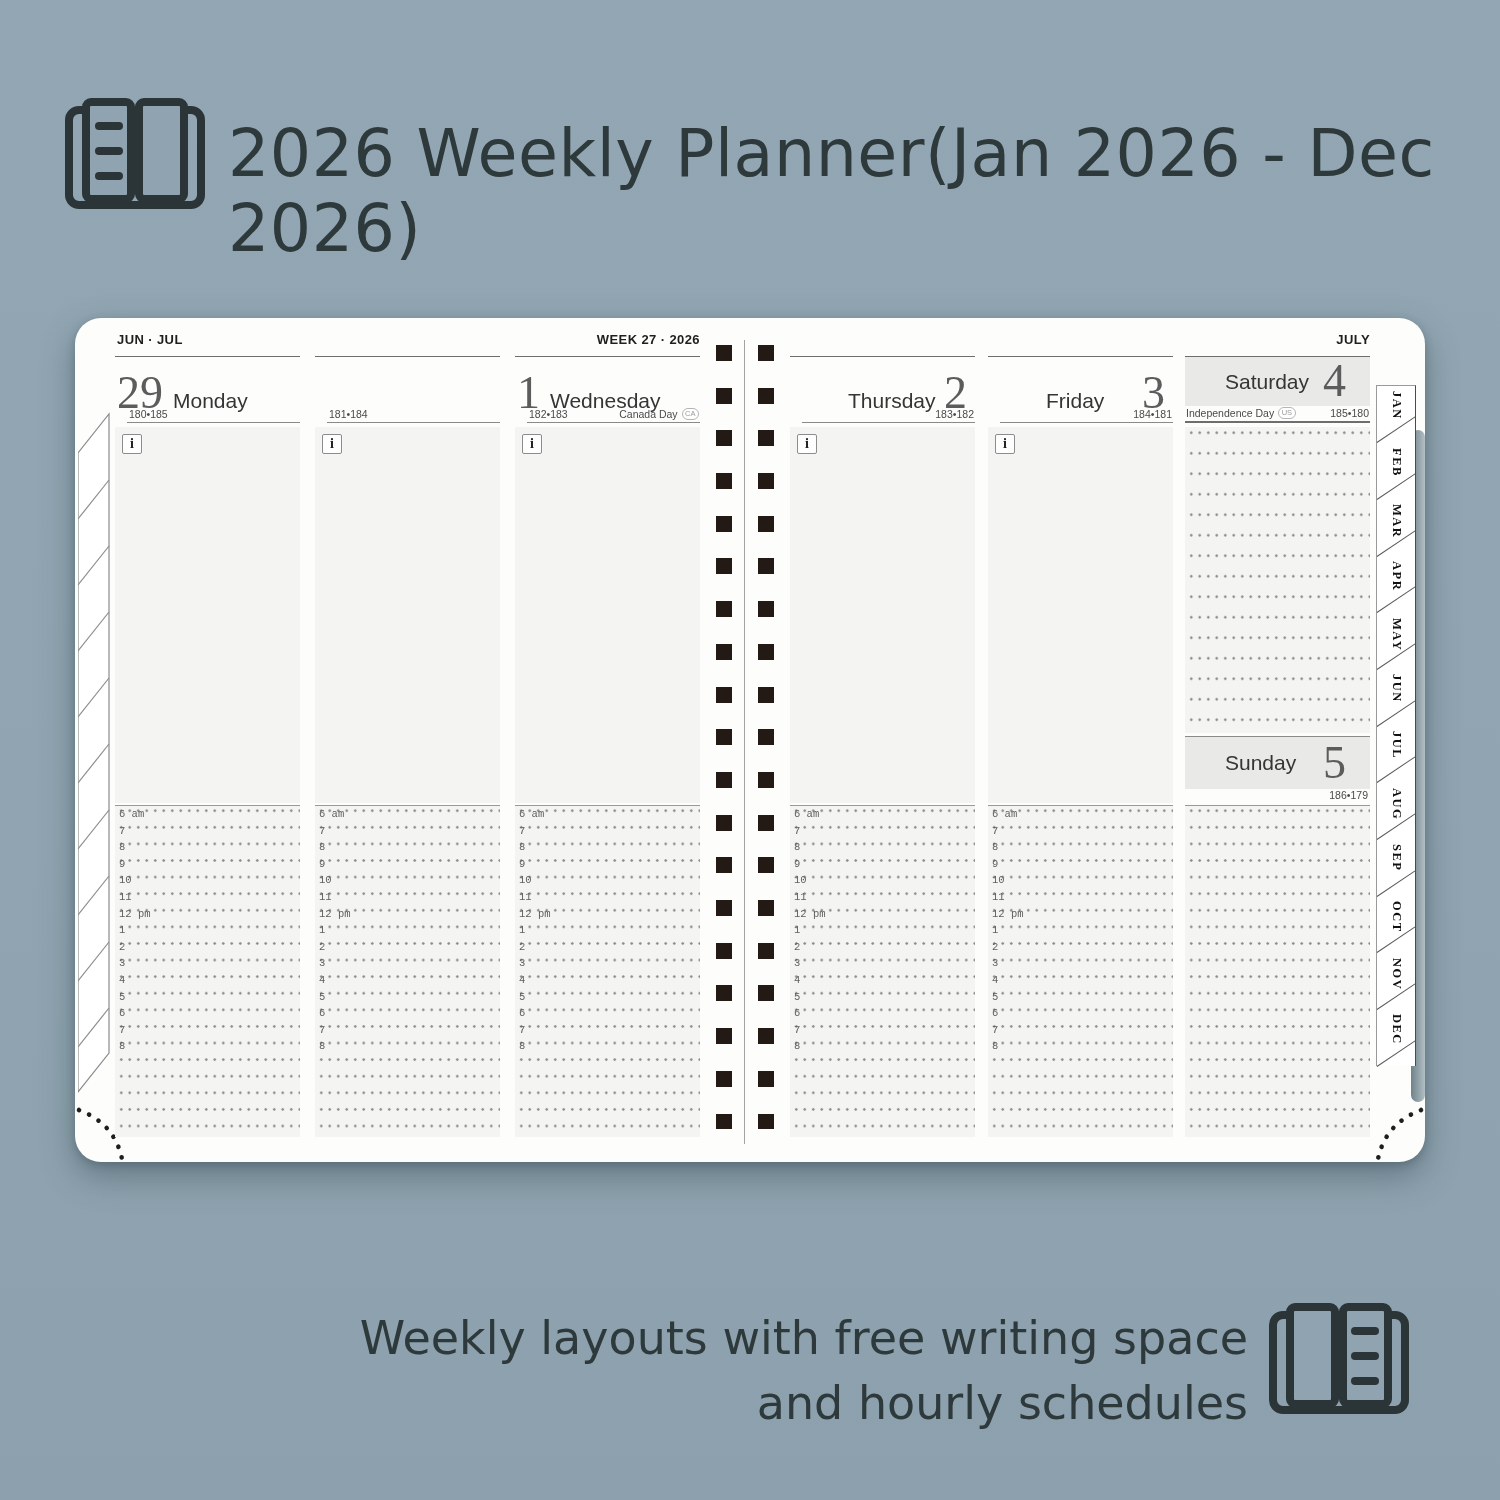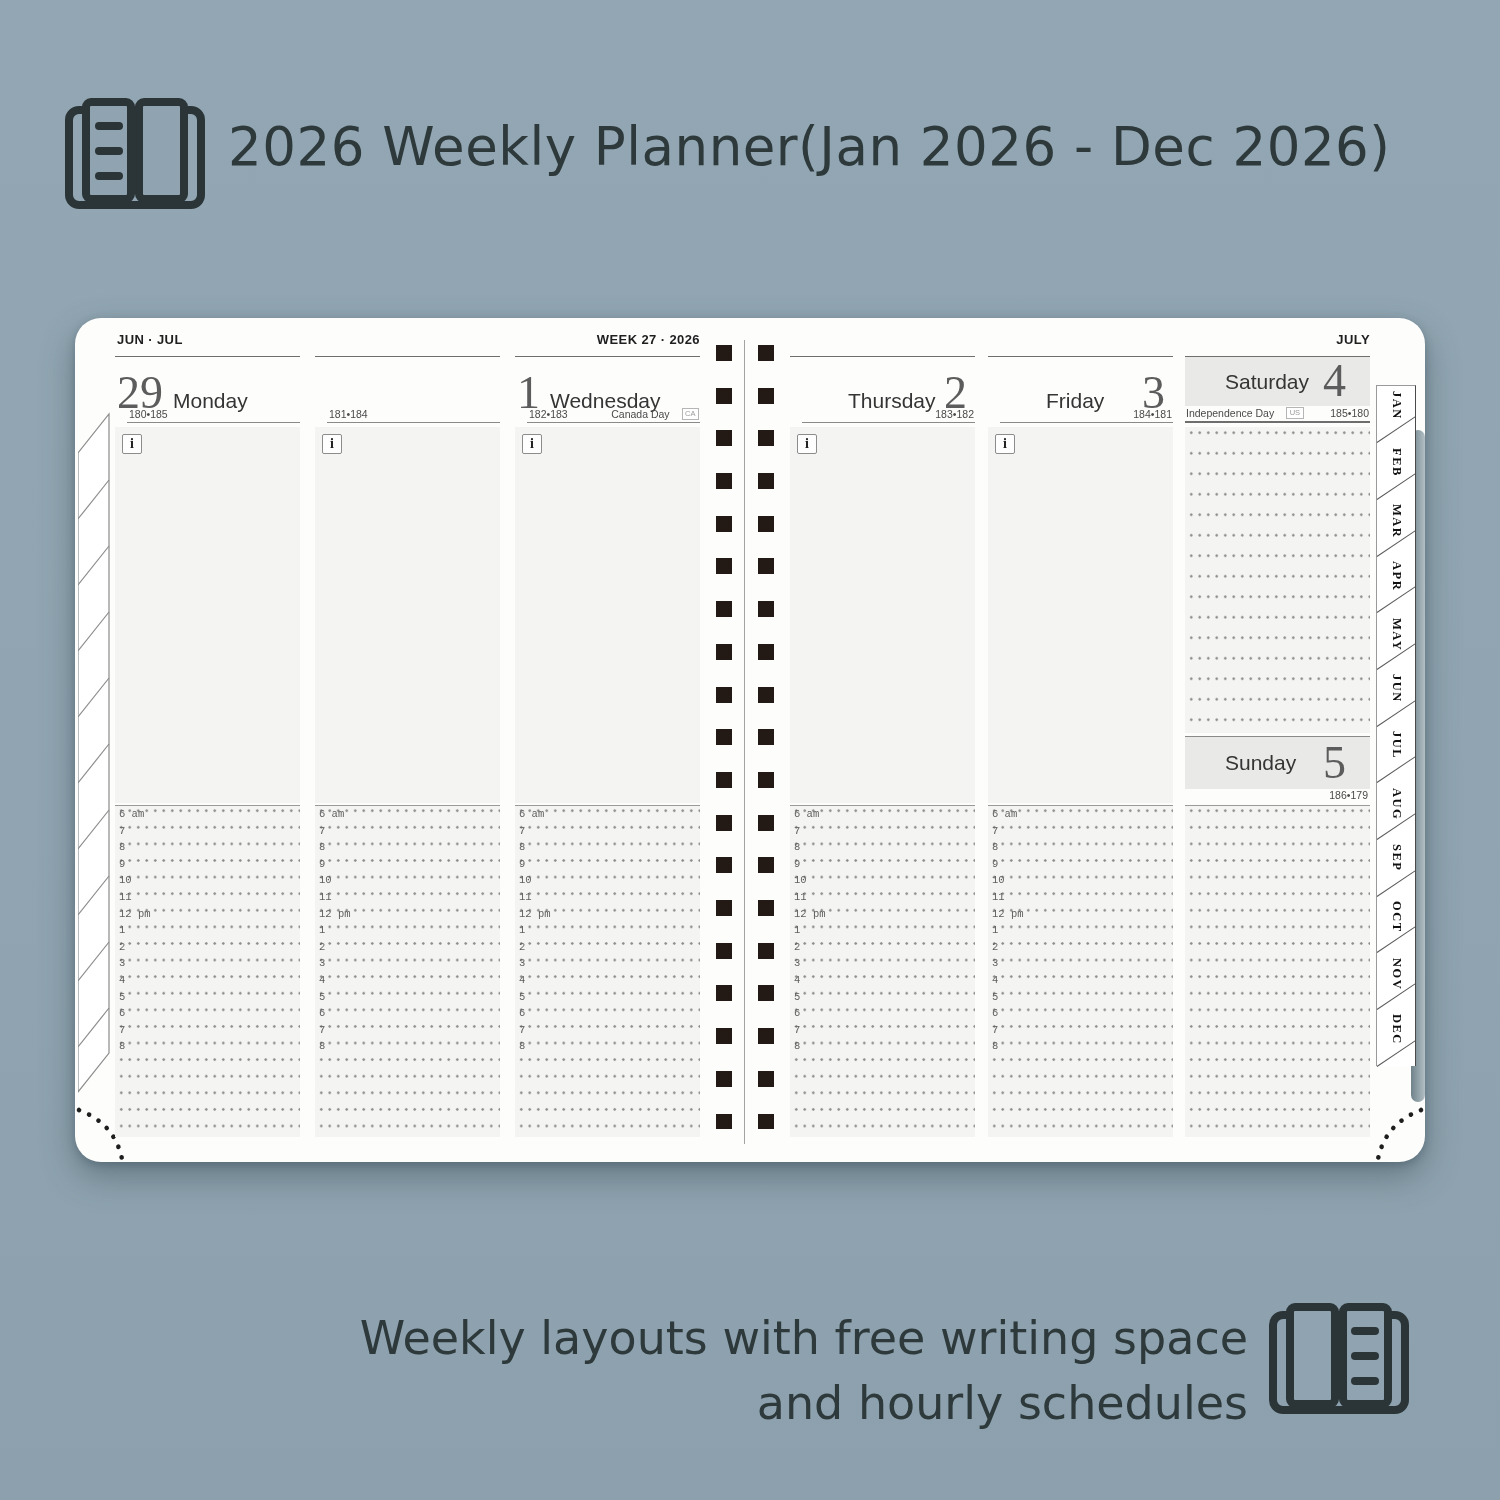--- a/index.html
+++ b/index.html
@@ -5,21 +5,21 @@
   html,body{margin:0;padding:0;}
   body{
     width:1500px;height:1500px;position:relative;overflow:hidden;
     background:linear-gradient(180deg,#92a7b3 0%,#90a5b1 55%,#8ca1ad 100%);
     font-family:"Liberation Sans",sans-serif;
     -webkit-font-smoothing:antialiased;
   }
   
   .caption{color:#2e393b;}
   #title{position:absolute;left:228px;top:116px;font-family:"DejaVu Sans",sans-serif;
-    font-size:53px;font-weight:500;letter-spacing:.5px;}
+    font-size:65px;font-weight:500;letter-spacing:.5px;}
   #footer-text{position:absolute;right:252px;top:1306px;text-align:right;
     font-family:"DejaVu Sans",sans-serif;font-size:46px;font-weight:500;line-height:1.42;}
   .book-icon{position:absolute;}
   #icon-top{left:62px;top:93px;}
   #icon-bottom{left:1266px;top:1298px;}
 
   
   #planner{
     position:absolute;left:75px;top:318px;width:1350px;height:844px;
     background:#fdfdfc;border-radius:26px;
@@ -63,22 +63,22 @@
   .day-head.rgt{justify-content:space-between;padding-left:42px;padding-right:8px;}
   .day-num{font-family:"Liberation Serif",serif;font-size:46px;line-height:.7;color:#5c5c5c;}
   .day-name{font-size:21px;color:#353535;margin-left:10px;}
   .day-head.rgt .day-name{margin-left:16px;}
 
   .day-meta{position:absolute;top:50px;left:12px;right:0;height:16px;display:flex;
     align-items:flex-end;justify-content:space-between;font-size:10.5px;color:#4a4a4a;
     border-bottom:1.6px solid #8a8a8a;padding:0 1px 2px 2px;box-sizing:border-box;}
   .meta-right{justify-content:flex-end;}
   .holiday{display:flex;align-items:center;}
-  .badge{border:1px solid #b5b5b5;border-radius:0;font-size:7.5px;line-height:1;
-    padding:1.5px 2.5px;color:#9a9a9a;background:#fff;margin-left:12px;}
+  .badge{border:1px solid #b5b5b5;border-radius:6px;font-size:7.5px;line-height:1;
+    padding:1.5px 2.5px;color:#9a9a9a;background:#fff;margin-left:4px;}
 
   .notes{position:absolute;top:70px;left:0;right:0;height:376px;background:#f4f4f2;}
   .info-icon{position:absolute;left:7px;top:7px;width:20px;height:20px;border:1.5px solid #8c8c8c;
     background:#fefefe;border-radius:2px;font-family:"Liberation Serif",serif;font-weight:bold;
     font-size:14px;color:#222;display:flex;align-items:center;justify-content:center;box-sizing:border-box;}
 
   .hours{position:absolute;top:448px;left:0;right:0;height:332px;border-top:1.6px solid #9a9a98;
     background-color:#f4f4f2;
     background-image:radial-gradient(circle,#8d8d8d 1.1px,transparent 1.45px);
     background-size:8.5px 16.6px;background-position:2px 13px;box-sizing:border-box;font-family:Liberation Mono, monospace;}

